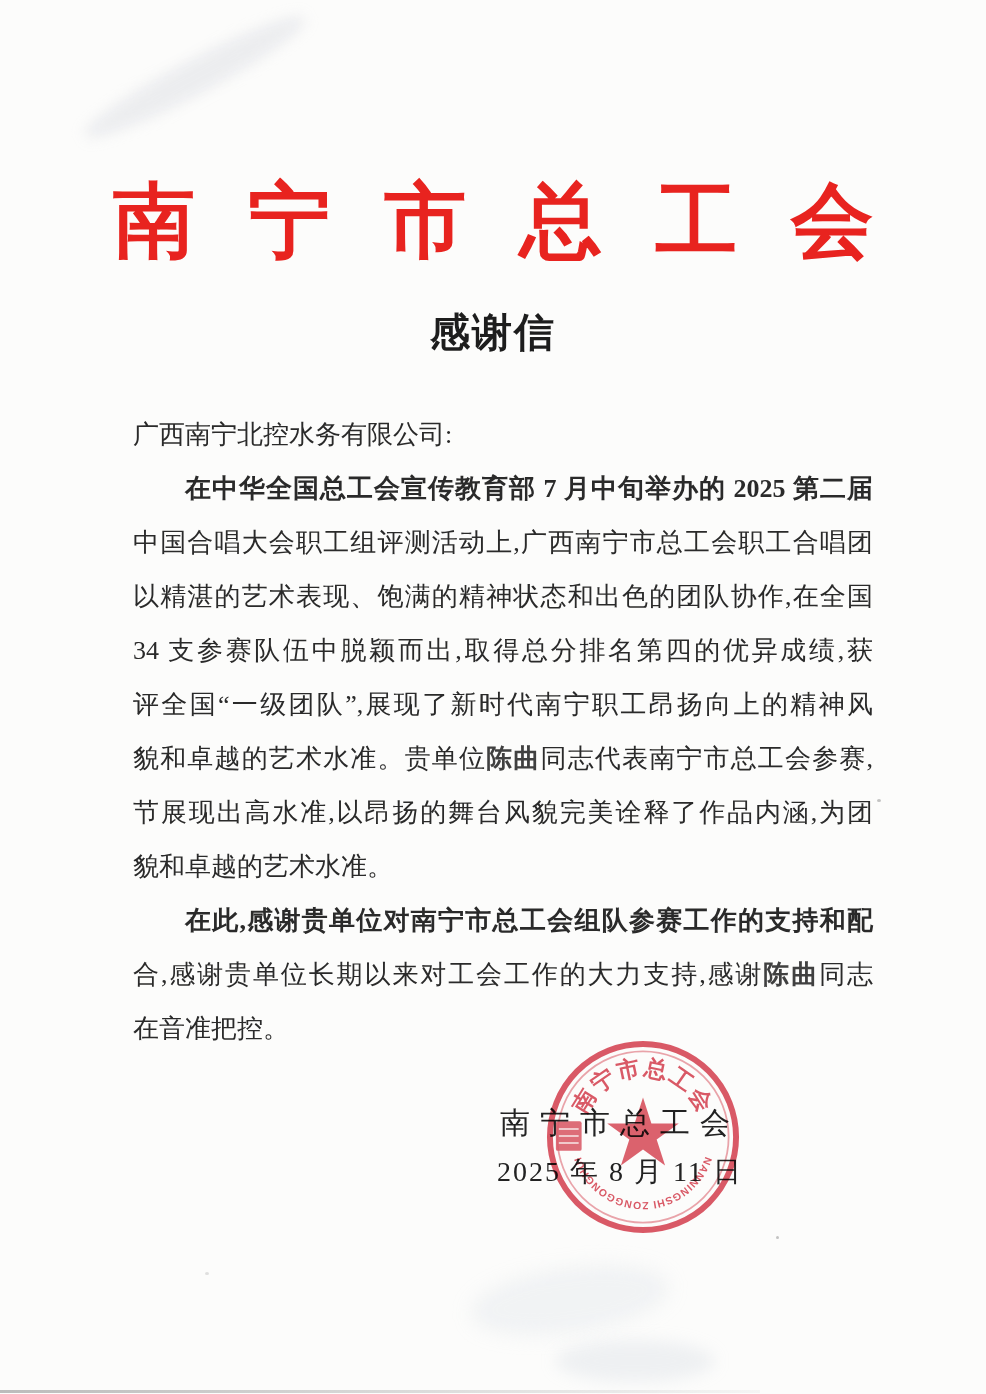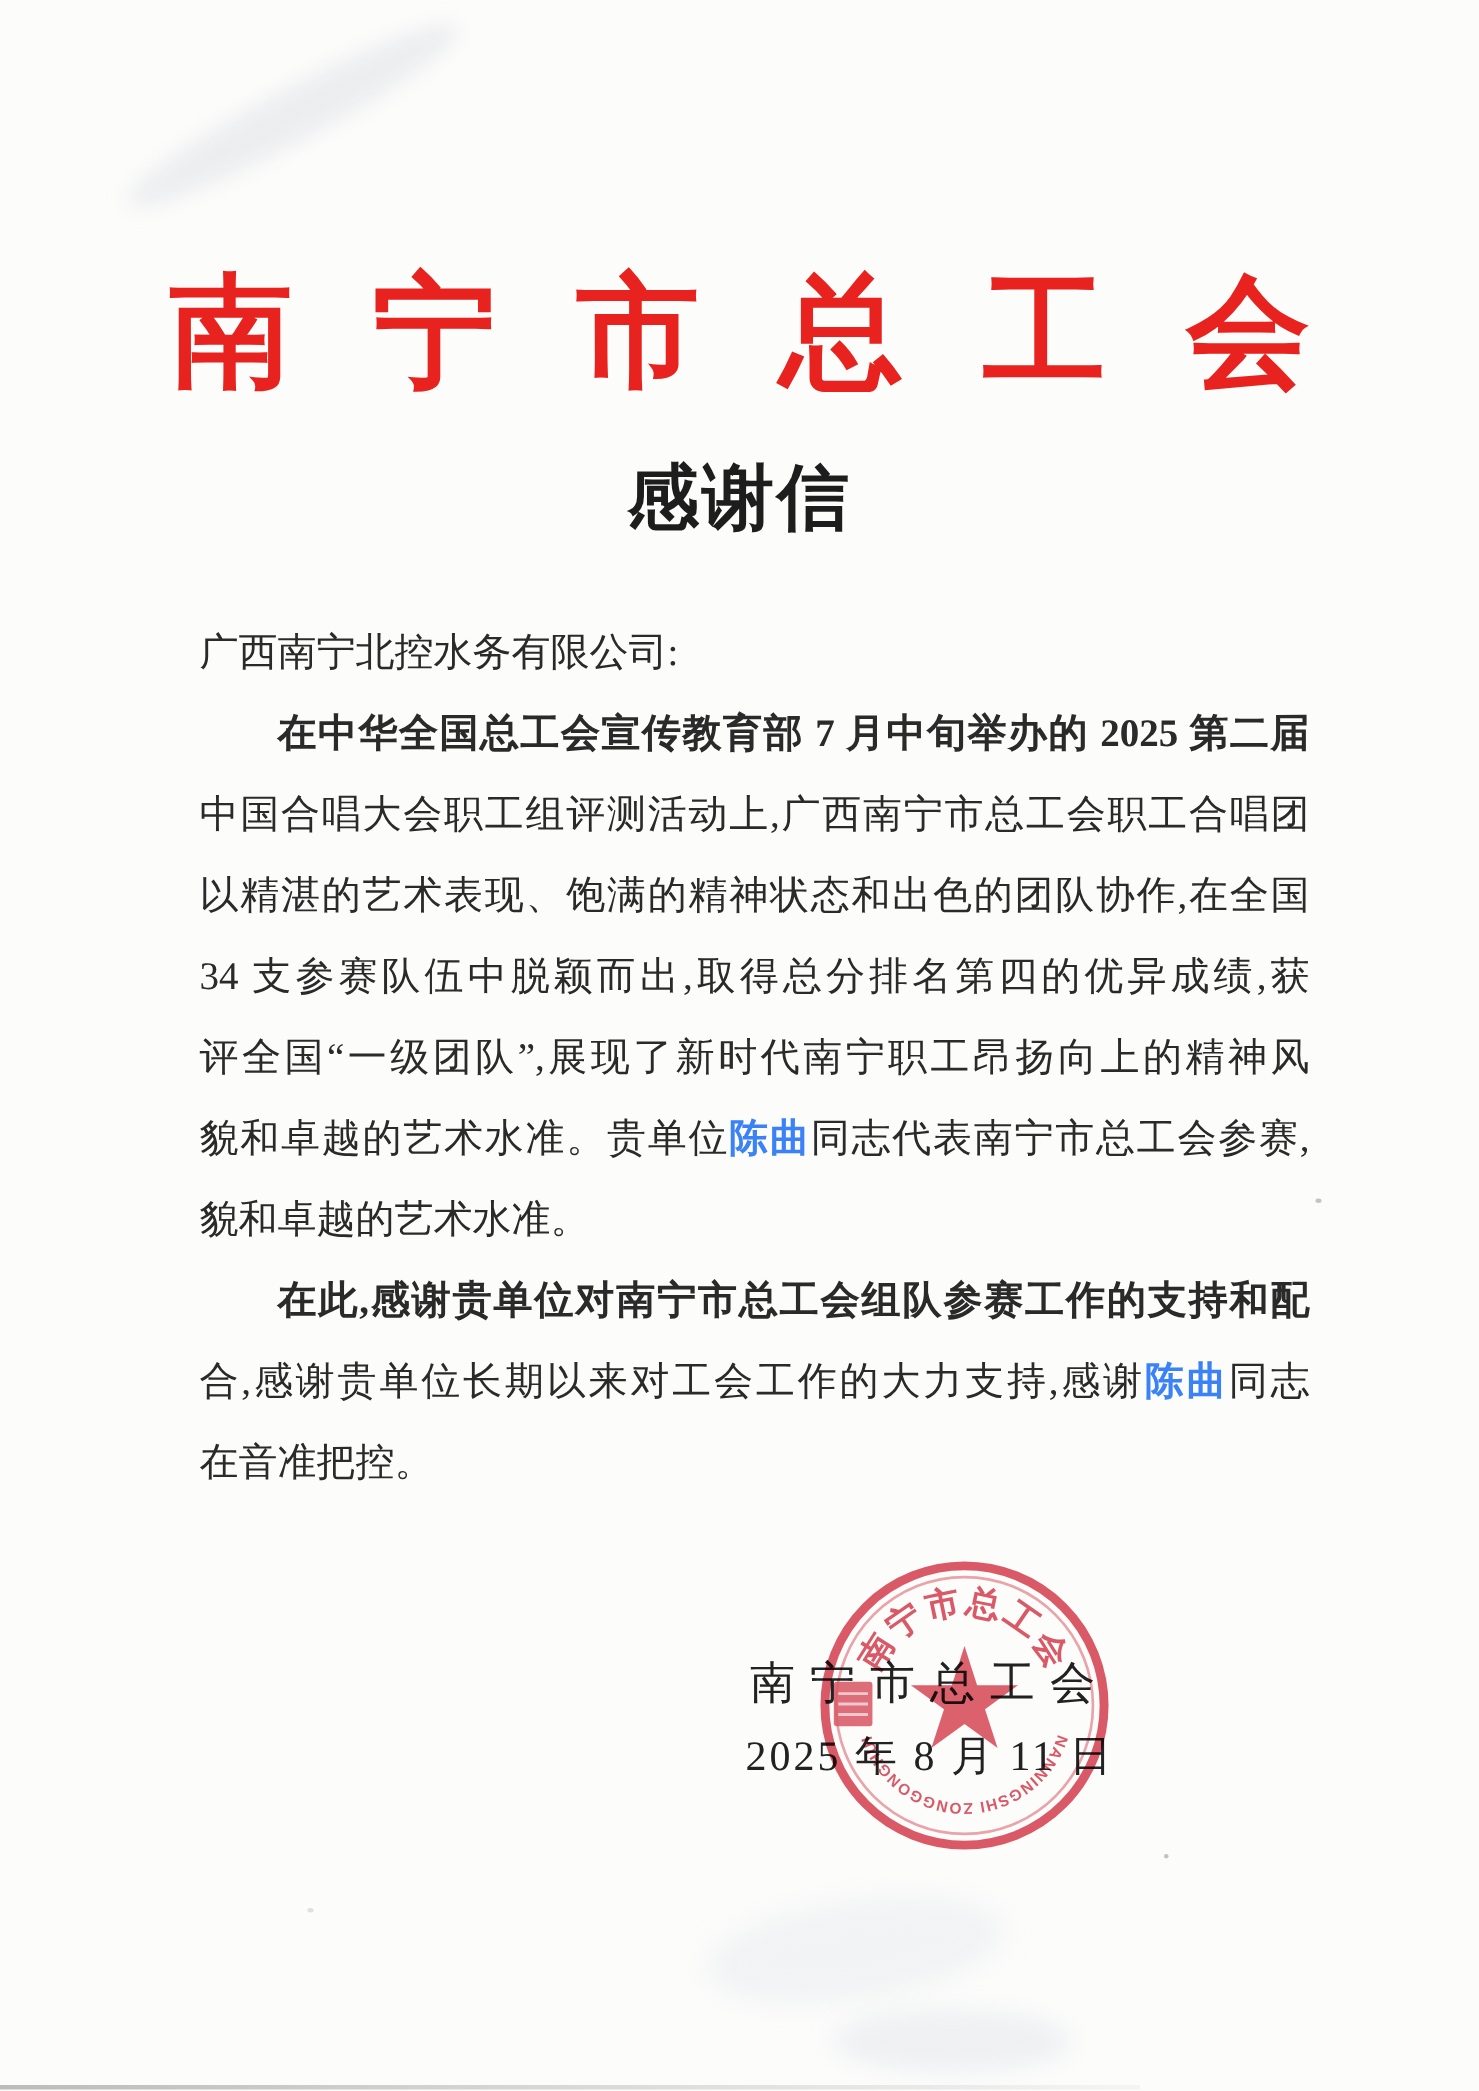--- a/index.html
+++ b/index.html
@@ -33,33 +33,33 @@
     position:absolute;left:113px;top:176px;width:760px;height:92px;
     display:flex;justify-content:space-between;align-items:center;
     font-size:82px;font-weight:bold;color:#e8231f;line-height:92px;
     margin:0;
   }
   .org-title span{display:block;}
 
   
   .doc-title{
     position:absolute;left:0;top:310px;width:986px;
-    text-align:center;font-size:48px;font-weight:bold;color:#1d1d1d;
+    text-align:center;font-size:40px;font-weight:bold;color:#1d1d1d;
     letter-spacing:2px;margin:0;line-height:46px;
   }
 
   
   .letter-body{
     position:absolute;left:133px;top:408px;width:740px;
     font-size:26px;line-height:54px;color:#2a2a2a;
   }
   .line{height:54px;white-space:nowrap;}
   .j{white-space:normal;text-align:justify;text-align-last:justify;}
   .indent{text-indent:52px;font-weight:bold;}
-  .line b{font-weight:bold;color:#3b82f6;}
+  .line b{font-weight:bold;color:#404040;}
 
   
   .sig-block{position:absolute;left:470px;top:1106px;width:300px;text-align:center;}
   .sig-org{font-size:30px;letter-spacing:10px;color:#222;line-height:34px;}
   .sig-date{margin-top:16px;font-size:28px;letter-spacing:2px;color:#222;line-height:32px;}
 
   
   .stamp{
     position:absolute;left:544px;top:1038px;width:198px;height:198px;
     mix-blend-mode:multiply;opacity:.92;
@@ -96,20 +96,21 @@
   <h2 class="doc-title">感谢信</h2>
 
   <div class="letter-body">
     <div class="line">广西南宁北控水务有限公司:</div>
     <div class="line j indent">在中华全国总工会宣传教育部 7 月中旬举办的 2025 第二届</div>
     <div class="line j">中国合唱大会职工组评测活动上,广西南宁市总工会职工合唱团</div>
     <div class="line j">以精湛的艺术表现、饱满的精神状态和出色的团队协作,在全国</div>
     <div class="line j">34 支参赛队伍中脱颖而出,取得总分排名第四的优异成绩,获</div>
     <div class="line j">评全国“一级团队”,展现了新时代南宁职工昂扬向上的精神风</div>
     <div class="line j"><span>貌和卓越的艺术水准。贵单位</span><b>陈曲</b><span>同志代表南宁市总工会参赛,</span></div>
+    <div class="line j">节展现出高水准,以昂扬的舞台风貌完美诠释了作品内涵,为团</div>
     <div class="line">貌和卓越的艺术水准。</div>
     <div class="line j indent">在此,感谢贵单位对南宁市总工会组队参赛工作的支持和配</div>
     <div class="line j"><span>合,感谢贵单位长期以来对工会工作的大力支持,感谢</span><b>陈曲</b><span>同志</span></div>
     <div class="line">在音准把控。</div>
   </div>
 
   <div class="sig-block">
     <div class="sig-org">南宁市总工会</div>
     <div class="sig-date">2025 年 8 月 11 日</div>
   </div>

